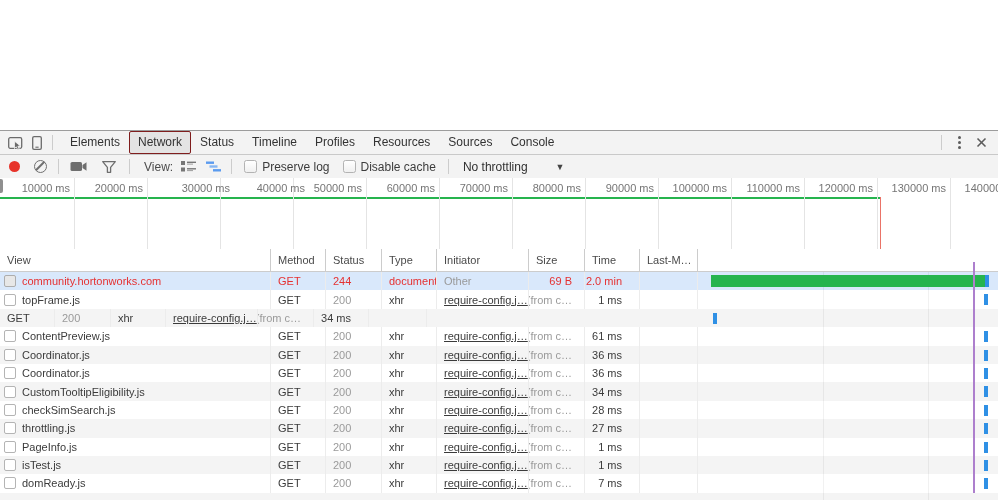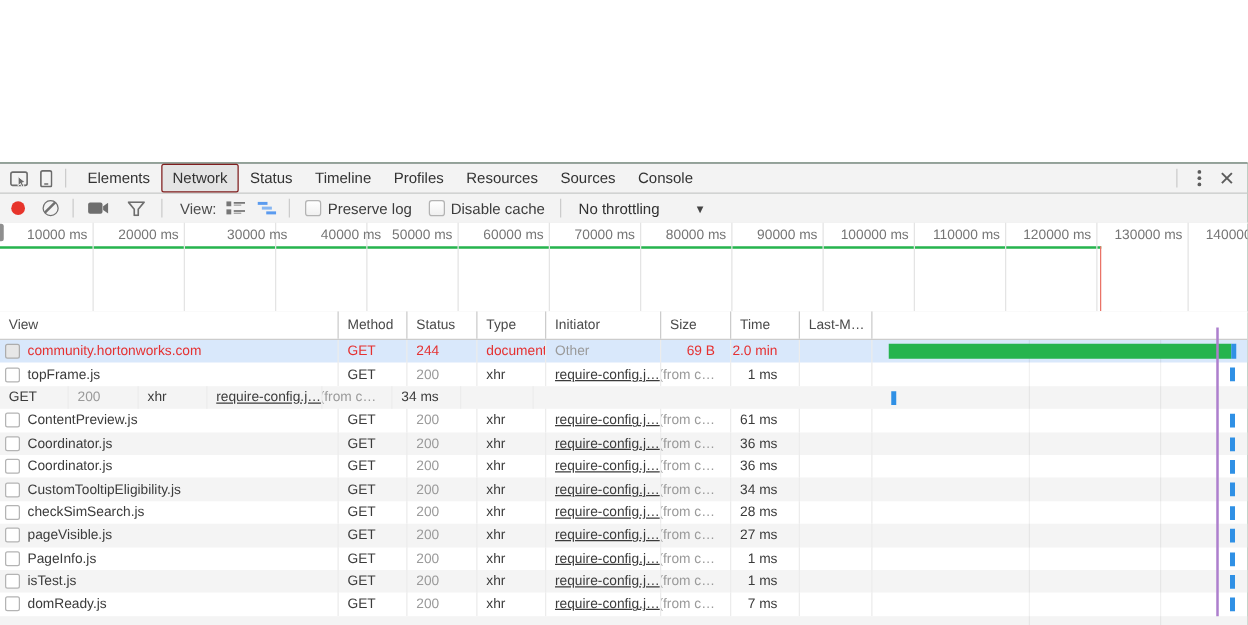--- a/index.html
+++ b/index.html
@@ -354,21 +354,21 @@
             <div class="cell r gray" style="width: 56px;">(from c…</div>
             <div class="cell r time-c" style="width: 55px;">28 ms</div>
             <div class="cell " style="width: 58px;"></div>
             <div class="cell tl-cell" style="width: 300px;">
               <div class="tl-tick" style="left: 286px;"></div>
             </div>
           </div>
           <div class="row stripe">
             <div class="cell name-cell" style="width: 271px;">
               <span class="rowcb"></span>
-              <span>pageVisible.js</span>
+              <span>throttling.js</span>
             </div>
             <div class="cell " style="width: 55px;">GET</div>
             <div class="cell gray" style="width: 56px;">200</div>
             <div class="cell " style="width: 55px;">xhr</div>
             <div class="cell link" style="width: 92px;">
               <span>require-config.j…</span>
             </div>
             <div class="cell r gray" style="width: 56px;">(from c…</div>
             <div class="cell r time-c" style="width: 55px;">27 ms</div>
             <div class="cell " style="width: 58px;"></div>

